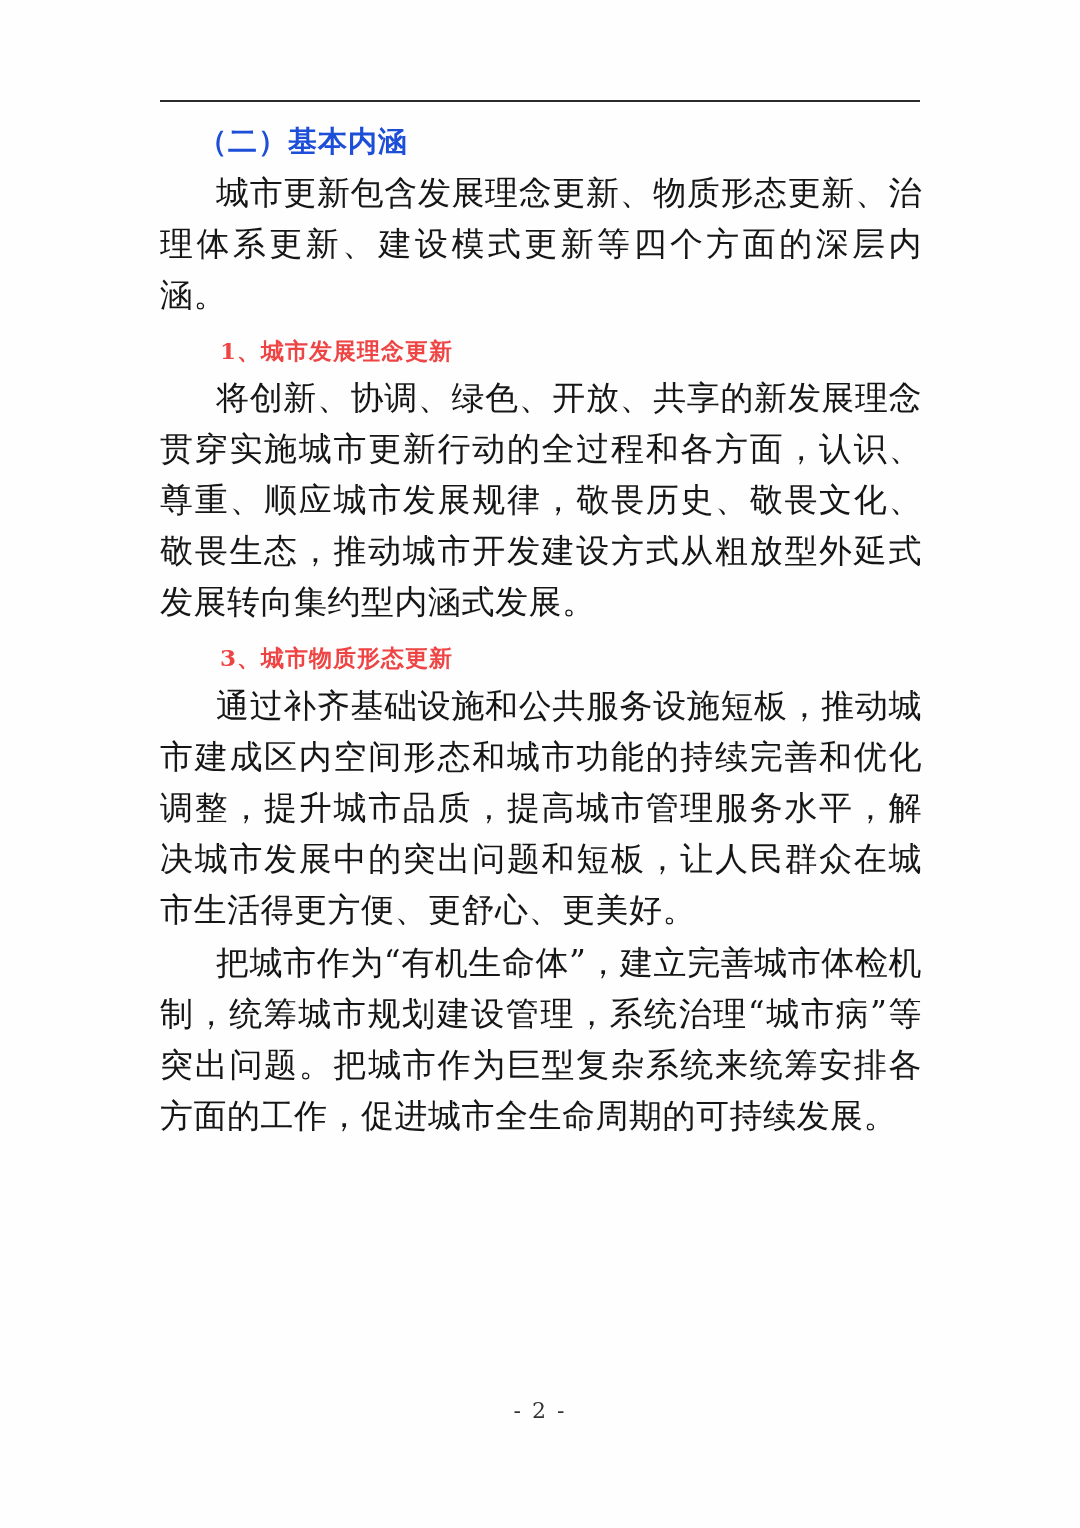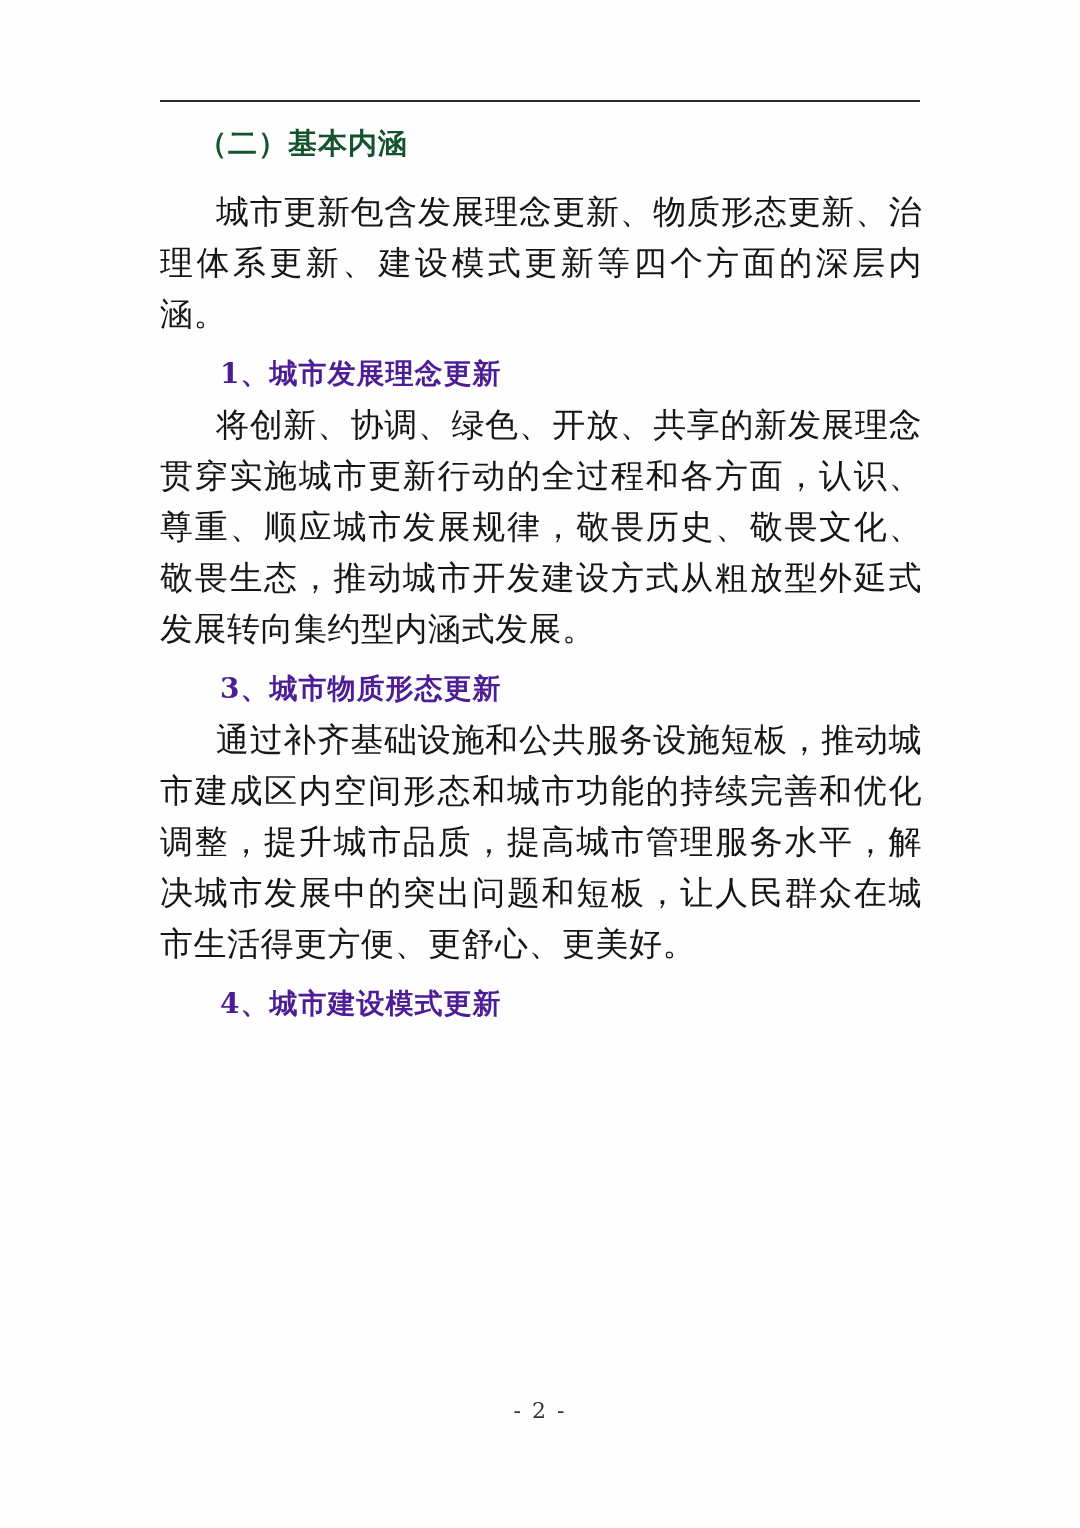--- a/index.html
+++ b/index.html
@@ -31,38 +31,38 @@
     height: 0;
     border-top: 2px solid #2b2b2b;
   }
   .content {
     position: absolute;
     left: 160px;
     top: 122px;
     width: 762px;
   }
   h2.section-title {
-    font-family: Liberation Serif, serif;
+    font-family: Liberation Mono, monospace;
     font-weight: bold;
     font-size: 29px;
     letter-spacing: 1px;
-    margin: 0 0 20px 0;
+    margin: 0 0 1px 0;
     padding-left: 38px;
     line-height: 1.5;
-    color: #14532d;
+    color: #1d4ed8;
   }
   h3.sub-title {
     font-family: "DejaVu Serif", "Liberation Serif", serif;
     font-weight: bold;
-    font-size: 28px;
+    font-size: 23px;
     letter-spacing: 1px;
     margin: 14px 0 4px 0;
     padding-left: 60px;
     line-height: 1.5;
-    color: #4c1d95;
+    color: #ef4444;
   }
   p.body-text {
     font-size: 33px;
     line-height: 51px;
     margin: 0 0 2px 0;
     text-indent: 56px;
     text-align: justify;
     letter-spacing: 0.5px;
     color: #161616;
   }
@@ -89,20 +89,20 @@
 
     <h2 class="section-title">（二）基本内涵</h2>
     <p class="body-text">城市更新包含发展理念更新、物质形态更新、治理体系更新、建设模式更新等四个方面的深层内涵。</p>
 
     <h3 class="sub-title">1、城市发展理念更新</h3>
     <p class="body-text">将创新、协调、绿色、开放、共享的新发展理念贯穿实施城市更新行动的全过程和各方面，认识、尊重、顺应城市发展规律，敬畏历史、敬畏文化、敬畏生态，推动城市开发建设方式从粗放型外延式发展转向集约型内涵式发展。</p>
 
     <h3 class="sub-title">3、城市物质形态更新</h3>
     <p class="body-text">通过补齐基础设施和公共服务设施短板，推动城市建成区内空间形态和城市功能的持续完善和优化调整，提升城市品质，提高城市管理服务水平，解决城市发展中的突出问题和短板，让人民群众在城市生活得更方便、更舒心、更美好。</p>
 
+    <p class="body-text">把城市作为“有机生命体”，建立完善城市体检机制，统筹城市规划建设管理，系统治理“城市病”等突出问题。把城市作为巨型复杂系统来统筹安排各方面的工作，促进城市全生命周期的可持续发展。</p>
 
-    <h3 class="sub-title">4、城市建设模式更新</h3>
 
   </div>
 
   <div class="page-number">- 2 -</div>
 
 </div>
 
 </body></html>

